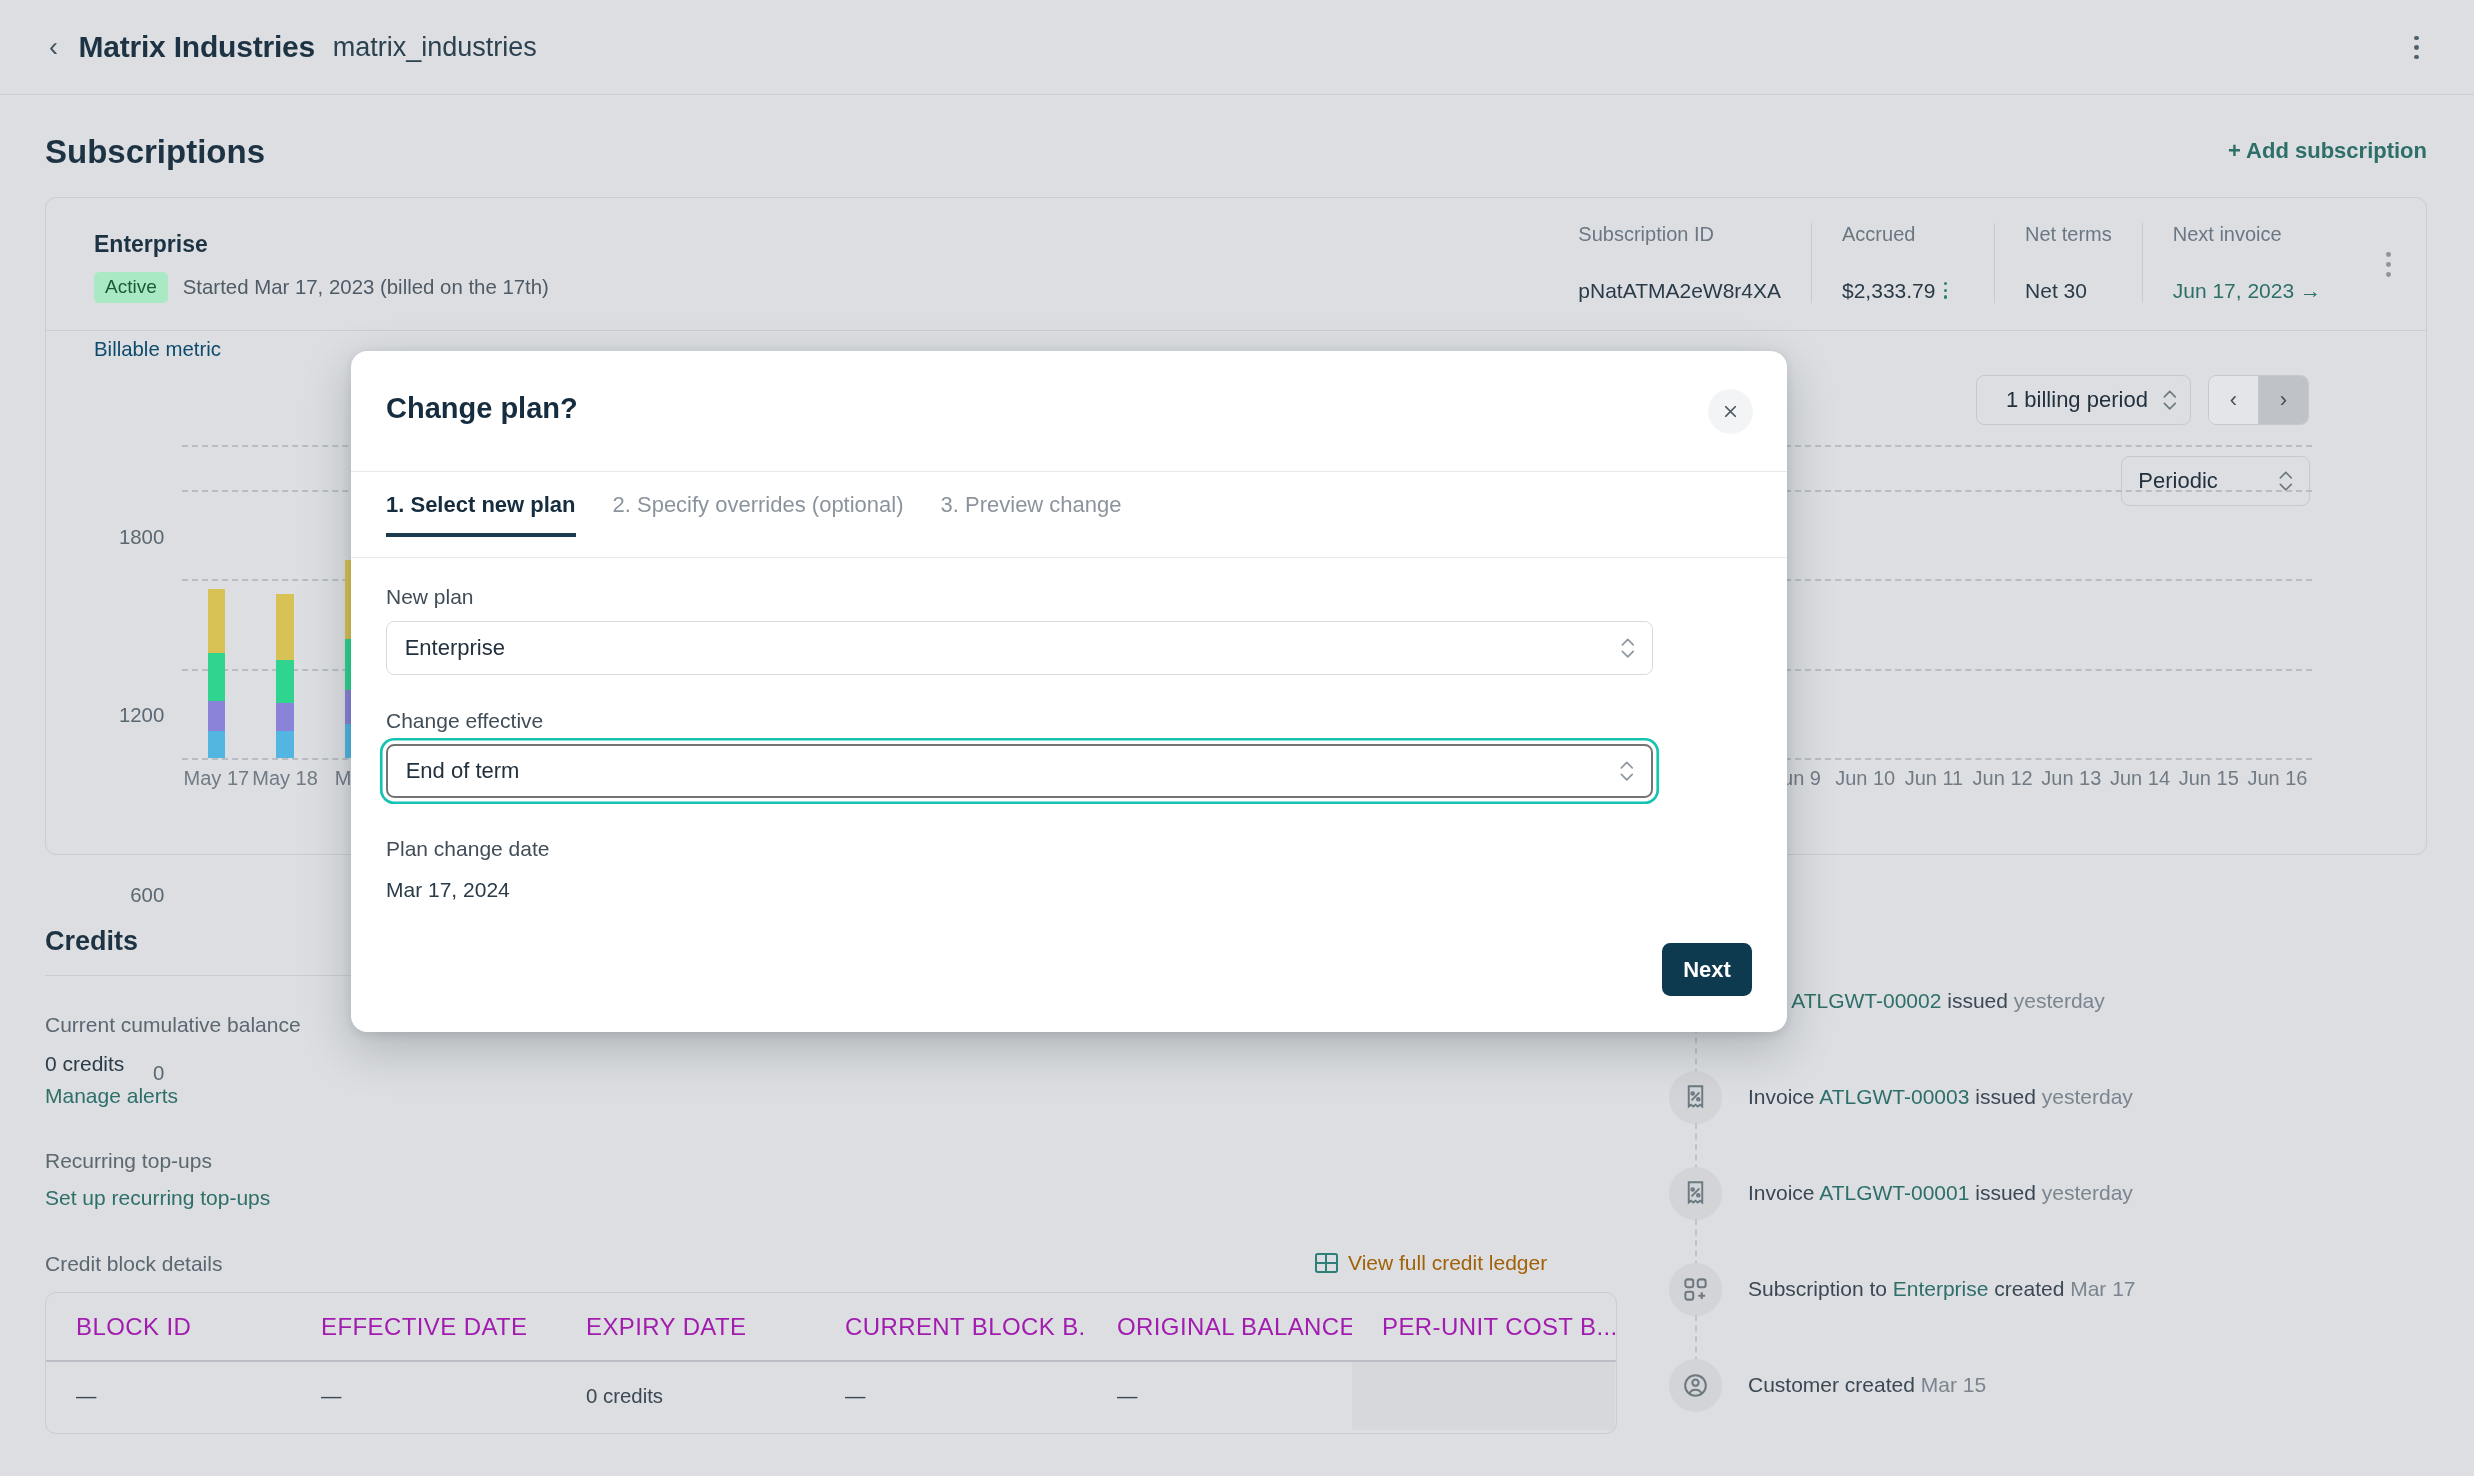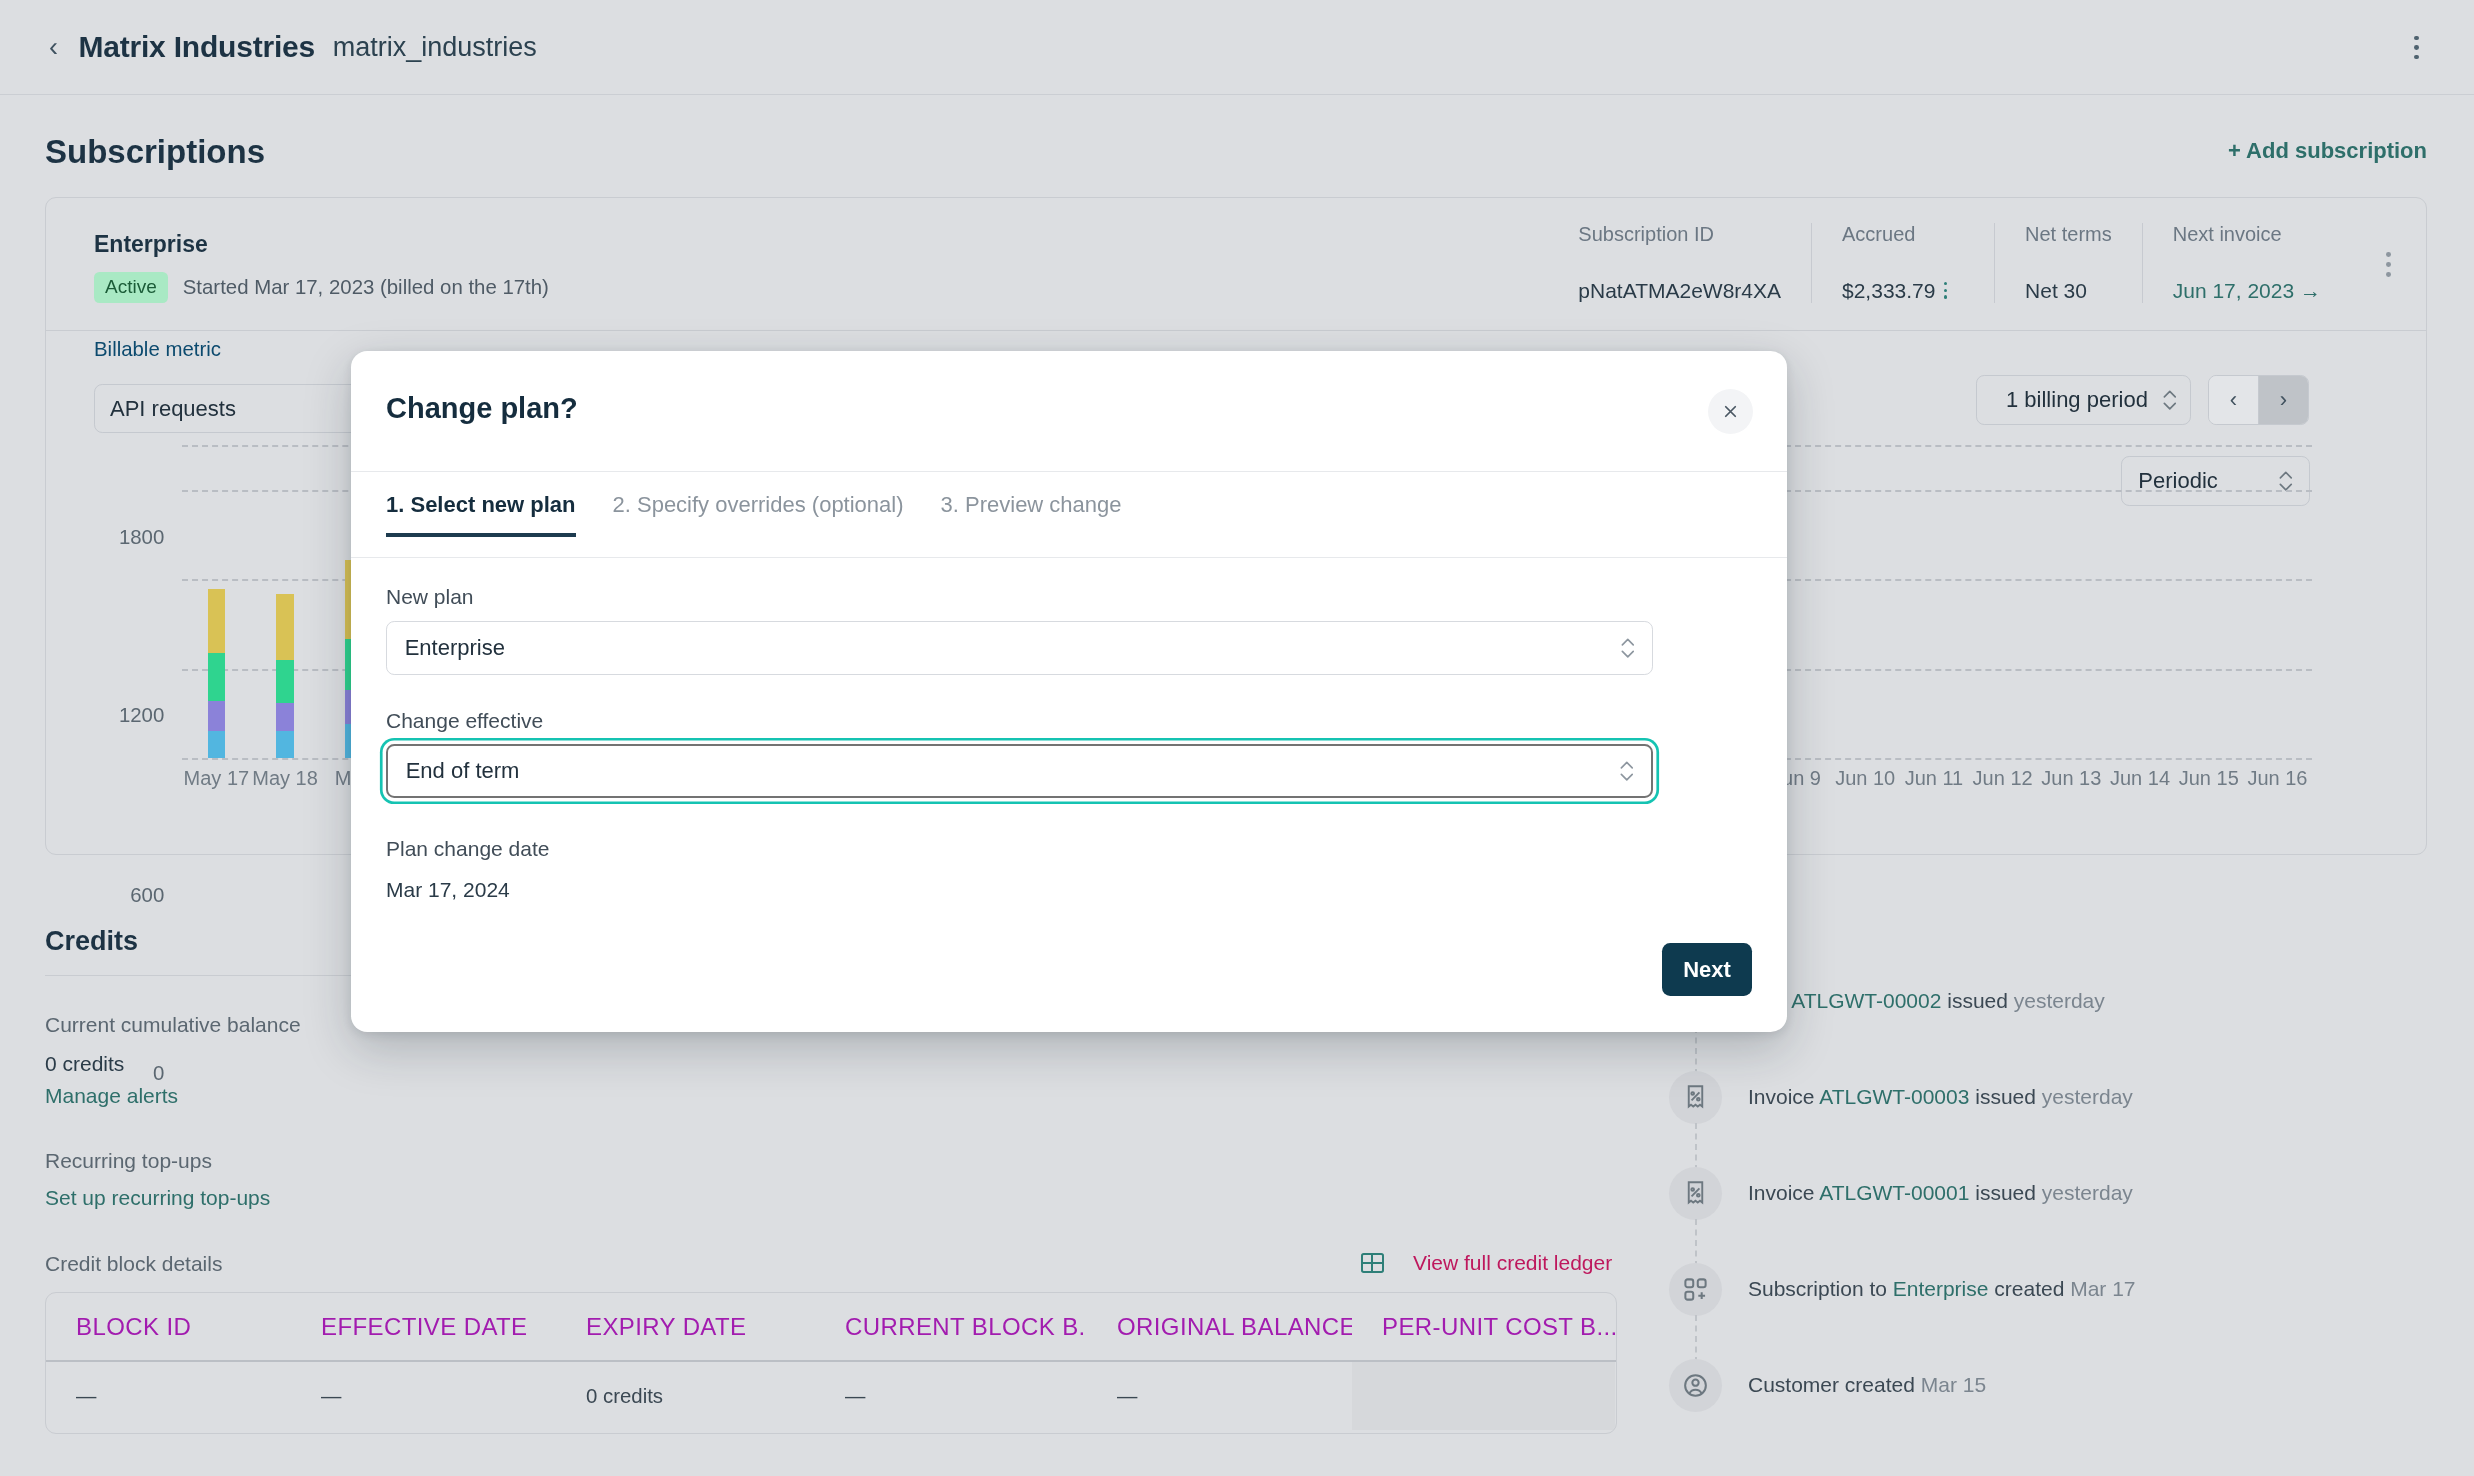--- a/index.html
+++ b/index.html
@@ -143,22 +143,22 @@
     position: absolute; left: 45px; top: 926px;
     font-size: 27px; font-weight: 700; color: #1d3344;
   }
   .credits-rule { position: absolute; left: 45px; top: 975px; width: 1572px; height: 1.4px; background: #c9ccd1; }
   .cc-label { position: absolute; font-size: 21px; color: #5b6771; }
   .cc-value { position: absolute; font-size: 21px; color: #2a3b48; }
   .cc-link  { position: absolute; font-size: 21px; color: #2e6f6a; font-weight: 500; cursor: pointer; }
 
   .cbd-label { position: absolute; left: 45px; top: 1252px; font-size: 21px; color: #5b6771; }
   .ledger-link {
-    position: absolute; left: 1361px; top: 1251px; display: flex; align-items: center; gap: 29px;
-    font-size: 21px; color: #be185d; font-weight: 500; cursor: pointer; white-space: nowrap;
+    position: absolute; left: 1315px; top: 1251px; display: flex; align-items: center; gap: 10px;
+    font-size: 21px; color: #a16207; font-weight: 500; cursor: pointer; white-space: nowrap;
   }
   .grid-icon { width: 23px; height: 20.4px; border: 2px solid #2e7f78; border-radius: 2.7px; position: relative; }
   .grid-icon:before { content:''; position:absolute; left:0; right:0; top:6.8px; height:2px; background:#2e7f78; }
   .grid-icon:after  { content:''; position:absolute; top:0; bottom:0; left:8.2px; width:2px; background:#2e7f78; }
 
   .cbd-table {
     position: absolute; left: 45px; top: 1292px; width: 1572px; height: 142px;
     border: 1.4px solid #c9ccd1; border-radius: 11px; overflow: hidden;
   }
   .cbd-thead { display: flex; height: 69px; align-items: center; border-bottom: 2px solid #bbbfc5; }
@@ -290,31 +290,20 @@
       <div class="sub-kebab">
         <i></i>
           <i></i>
           <i></i>
       </div>
     </div>
 
     <div class="chart-region">
       <div class="bm-label">Billable metric</div>
 
-      <div class="select-box" id="bm-select">
-        <span class="txt">API requests</span>
-        <span class="spinner">
-          <svg width="13.6" height="8.2" viewBox="0 0 20 12">
-              <path d="M2 10 L10 2 L18 10" fill="none" stroke="#6d7880" stroke-width="2.4" stroke-linecap="round" stroke-linejoin="round"></path>
-            </svg>
-          <svg width="13.6" height="8.2" viewBox="0 0 20 12">
-              <path d="M2 2 L10 10 L18 2" fill="none" stroke="#6d7880" stroke-width="2.4" stroke-linecap="round" stroke-linejoin="round"></path>
-            </svg>
-        </span>
-      </div>
 
       <div class="select-box" id="period-select">
         <span class="txt">1 billing period</span>
         <span class="spinner">
           <svg width="13.6" height="8.2" viewBox="0 0 20 12">
               <path d="M2 10 L10 2 L18 10" fill="none" stroke="#6d7880" stroke-width="2.4" stroke-linecap="round" stroke-linejoin="round"></path>
             </svg>
           <svg width="13.6" height="8.2" viewBox="0 0 20 12">
               <path d="M2 2 L10 10 L18 2" fill="none" stroke="#6d7880" stroke-width="2.4" stroke-linecap="round" stroke-linejoin="round"></path>
             </svg>

